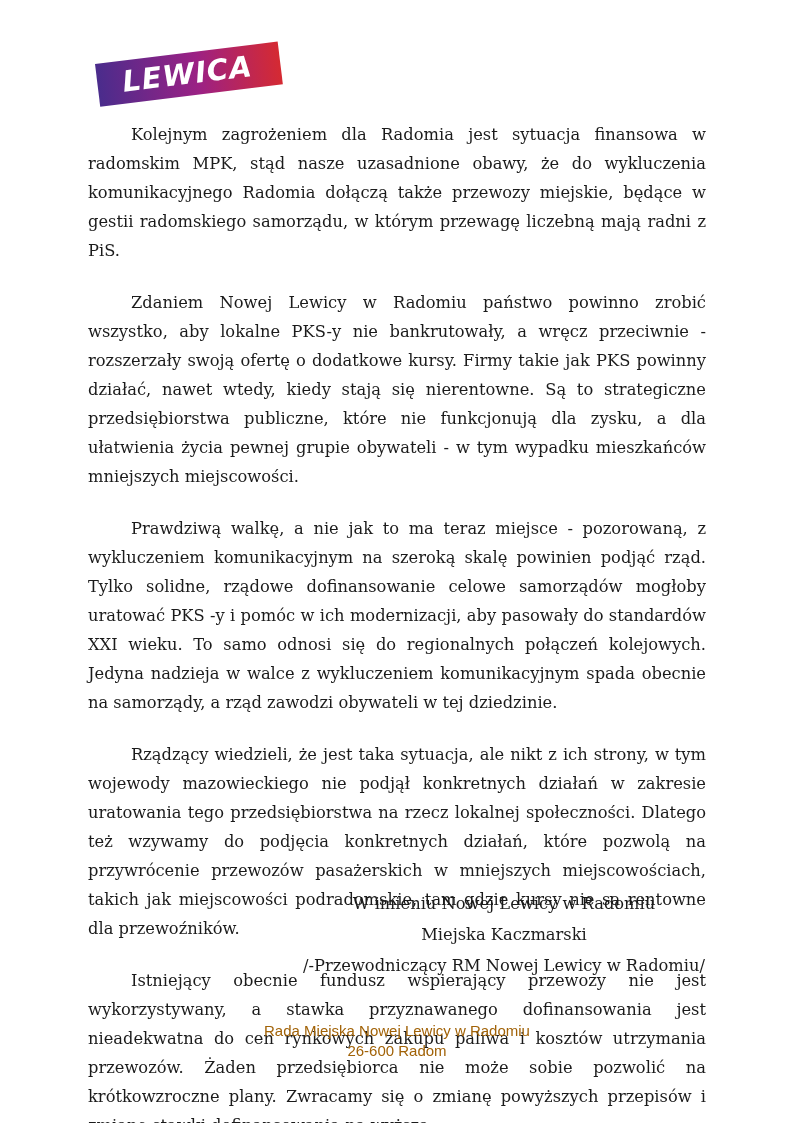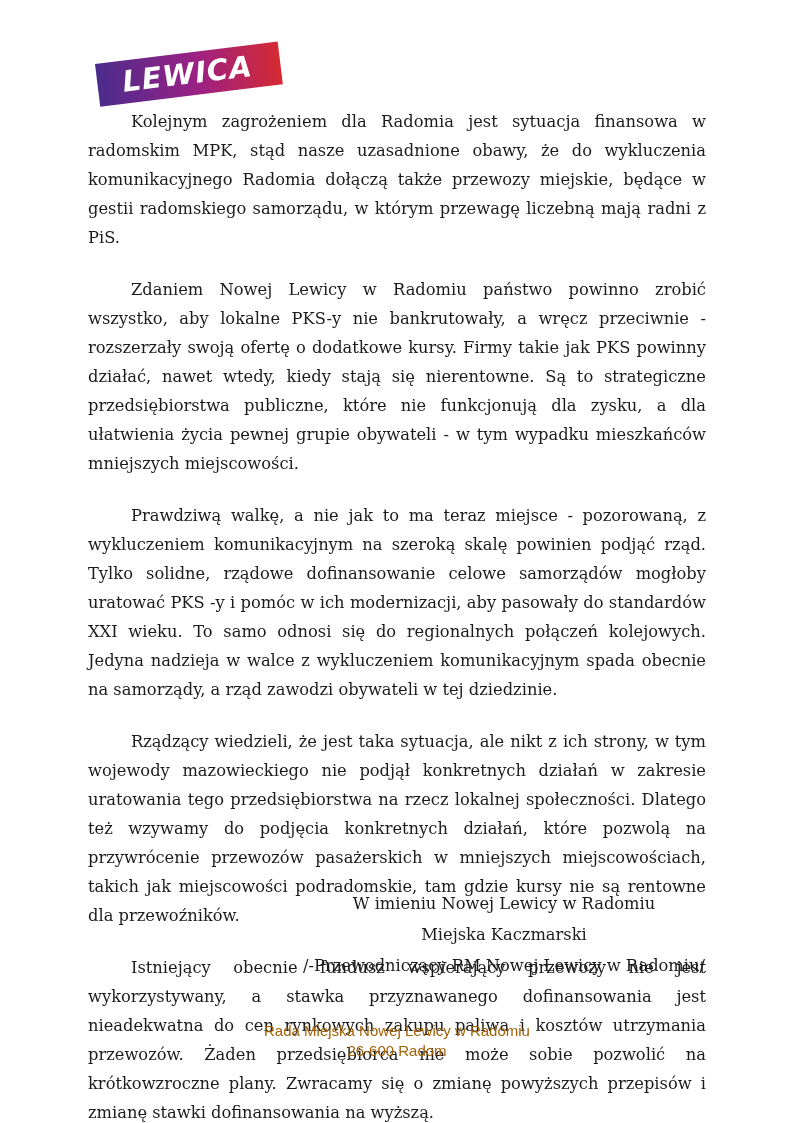--- a/index.html
+++ b/index.html
@@ -45,21 +45,21 @@
   }
 
   
   .doc-body {
     position: absolute;
     left: 88px;
     top: 104px;
     width: 618px;
   }
   .doc-body p {
-    margin: 3px 0 23px 0;
+    margin: 16px 0 23px 0;
     font-size: 16.3px;
     line-height: 29px;
     text-align: justify;
     text-indent: 43px;
   }
 
   
   .signature {
     position: absolute;
     right: 89px;

